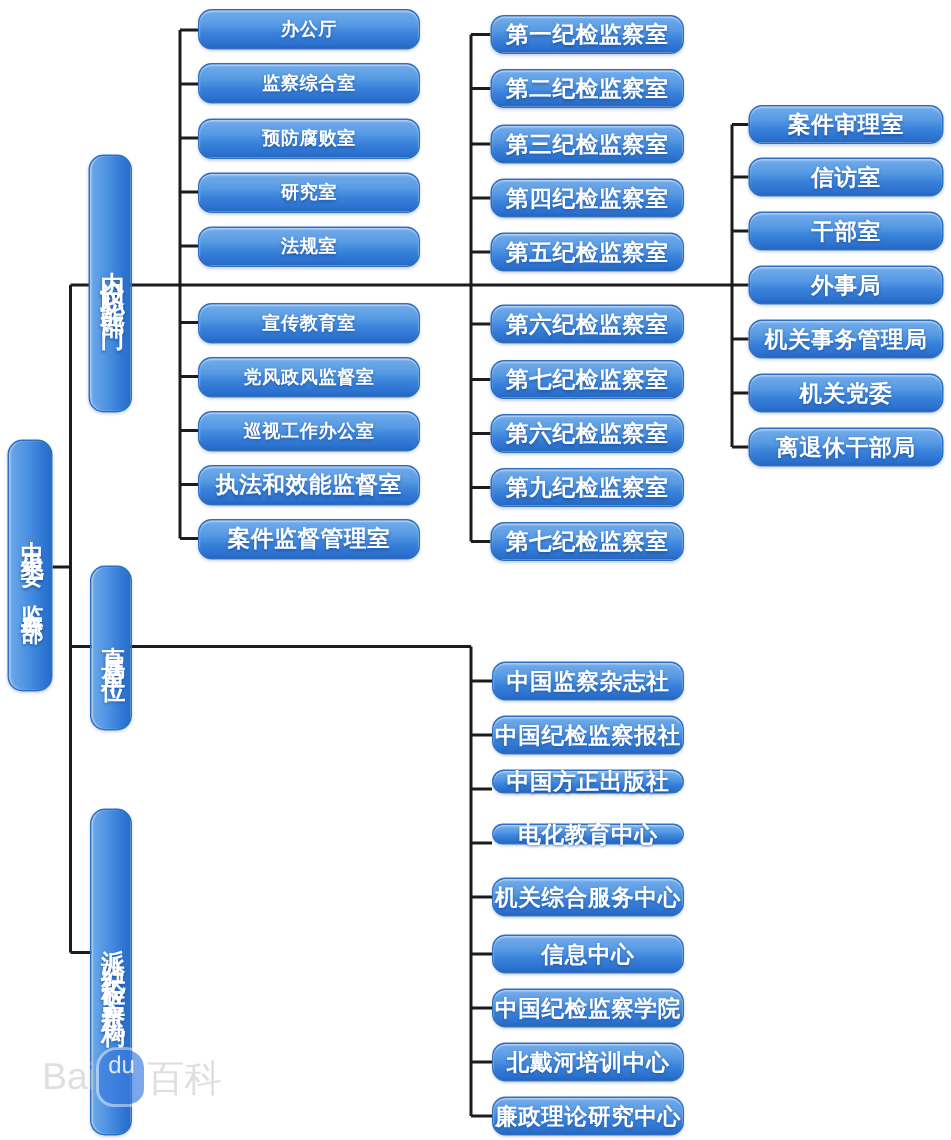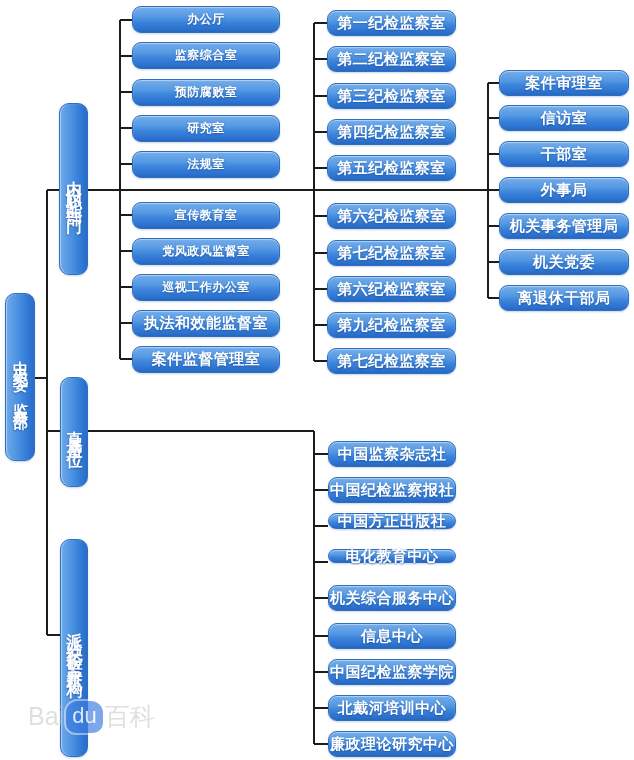--- a/index.html
+++ b/index.html
@@ -36,21 +36,21 @@
   .vbox.root{font-size:15px;letter-spacing:5px;}
 
   
   .watermark{
     position:absolute;left:28px;top:700px;z-index:5;
     font-size:25px;font-weight:normal;color:rgba(190,190,190,0.55);
     display:flex;align-items:center;gap:2px;opacity:0.9;pointer-events:none;
   }
   .watermark .du{
     display:inline-block;background:rgba(62,125,224,0.75);color:rgba(255,255,255,0.9);
-    border-radius:12px 12px 10px 10px;padding:2px 6px 4px 6px;font-size:22px;
+    border-radius:12px 12px 10px 10px;padding:2px 6px 16px 6px;font-size:16px;
     box-shadow:0 0 0 2px rgba(255,255,255,0.5);
     text-align:center;
   }
 </style>
 </head>
 <body>
 
 <div id="stage">
 
   <svg id="connectors" width="634" height="760">

